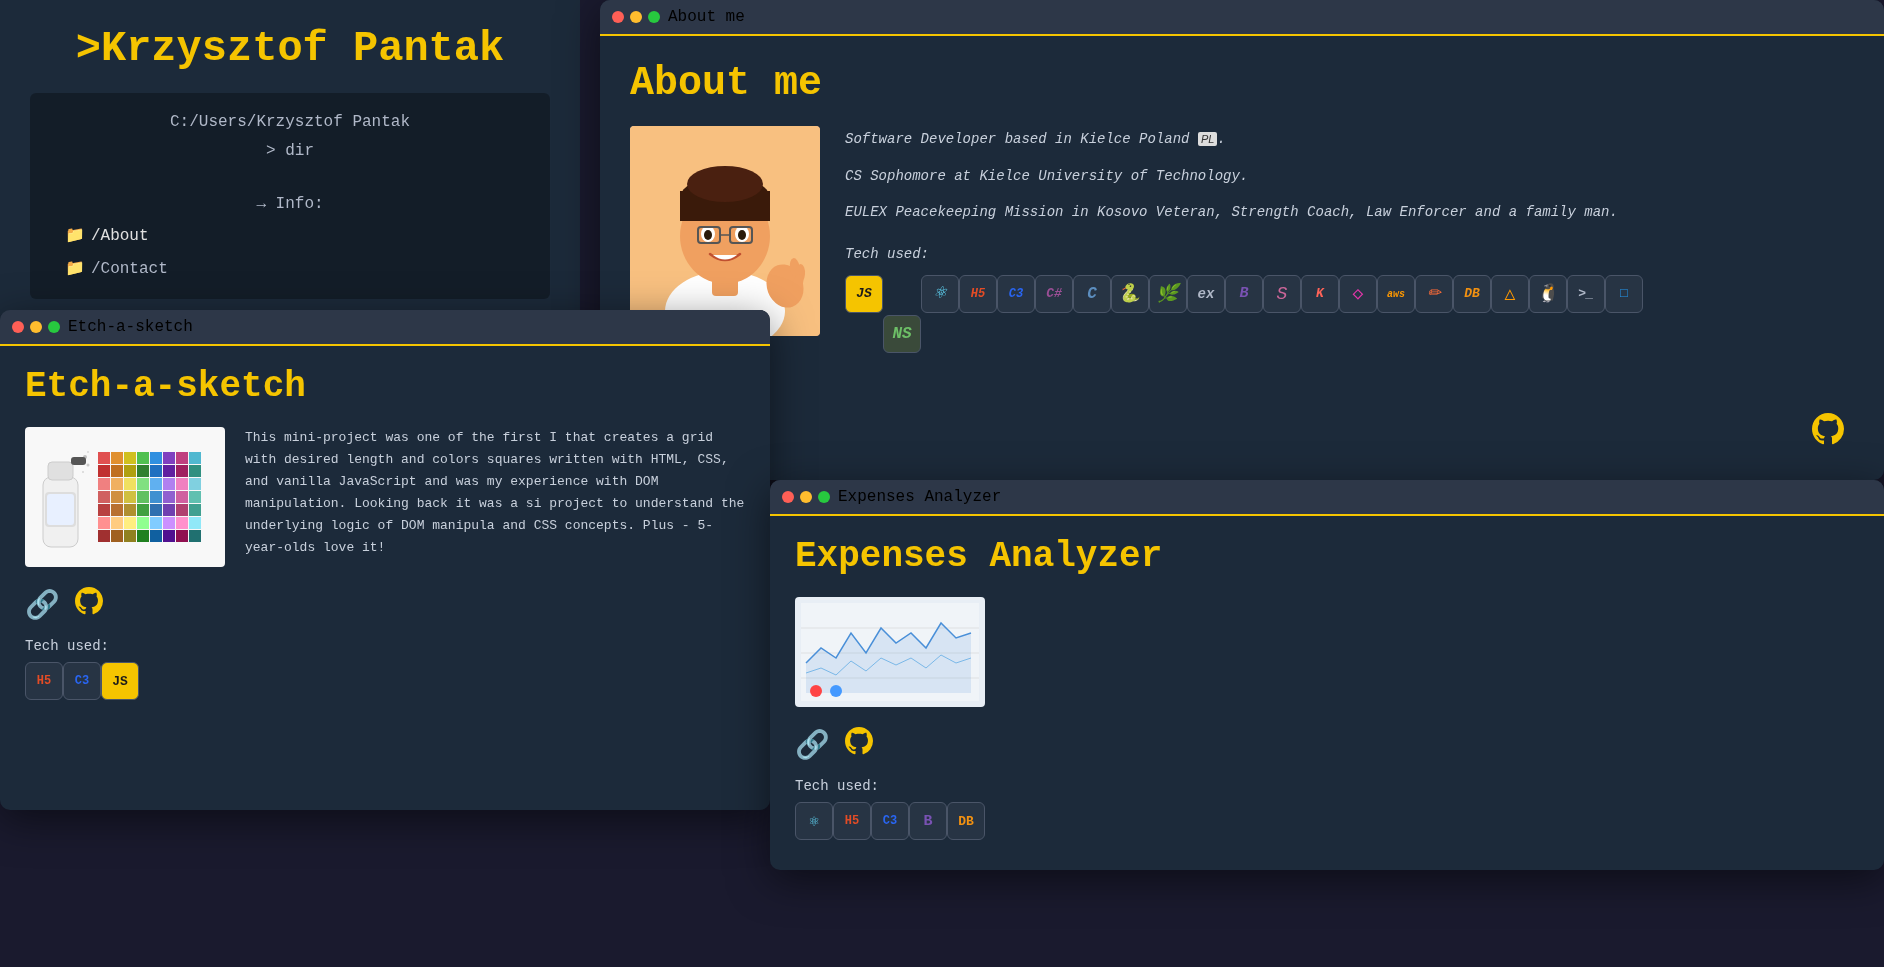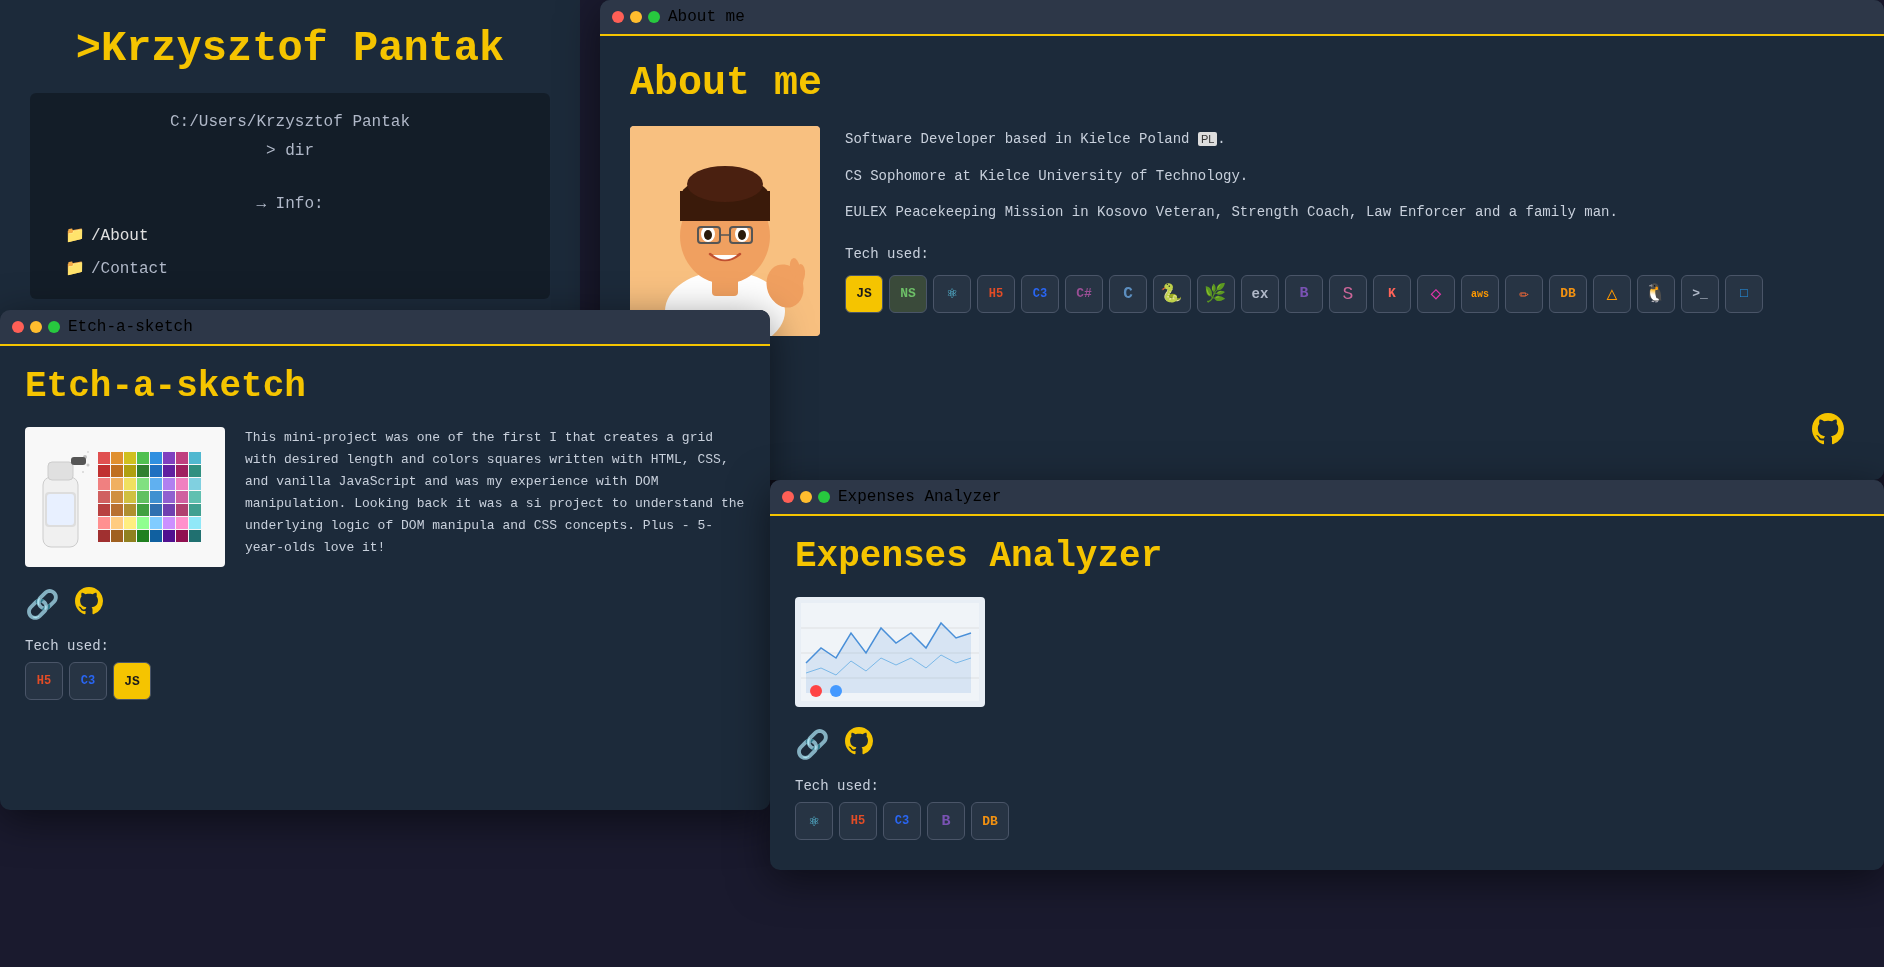--- a/index.html
+++ b/index.html
@@ -121,20 +121,21 @@
       align-items: center;
       justify-content: center;
       overflow: hidden;
     }
 
     .about-text {
       flex: 1;
       font-size: 14px;
       line-height: 1.9;
       color: #c8d0dc;
+      font-style: italic;
     }
 
     .about-text p { margin-bottom: 10px; }
 
     .flag-pl {
       font-size: 11px;
       background: #ddd;
       color: #333;
       padding: 1px 3px;
       border-radius: 2px;
@@ -147,21 +148,20 @@
 
     .tech-label {
       color: #c8d0dc;
       font-size: 14px;
       margin-bottom: 8px;
     }
 
     .tech-icons {
       display: flex;
       flex-wrap: wrap;
-      gap: 6px;
     }
 
     .tech-icon {
       width: 38px;
       height: 38px;
       border: 1.5px solid #4a5568;
       border-radius: 6px;
       display: flex;
       align-items: center;
       justify-content: center;
@@ -356,21 +356,21 @@
           <span class="flag-pl">PL</span>.
         </p>
         <p>CS Sophomore at Kielce University of Technology.</p>
         <p>EULEX Peacekeeping Mission in Kosovo Veteran, Strength Coach, Law Enforcer and a family man.</p>
         <div class="tech-section">
           <div class="tech-label">Tech used:</div>
           <div class="tech-icons">
 
             <div class="tech-icon" style="background:#f5c400; color:#1a1a1a; font-weight:bold; font-size:13px;">JS</div>
 
-            <div class="tech-icon" style="background:#3a4a3a; color:#6dbf67; font-size:13px; font-weight:bold;">NS</div>
+            <div class="tech-icon" style="background:#3a4a3a; color:#6dbf67; font-size:16px; font-weight:bold;margin-top:40px;">NS</div>
 
             <div class="tech-icon" style="color:#61dafb;">⚛</div>
 
             <div class="tech-icon" style="color:#e34c26; font-weight:bold; font-size:12px;">H5</div>
 
             <div class="tech-icon" style="color:#2965f1; font-weight:bold; font-size:12px;">C3</div>
 
             <div class="tech-icon" style="color:#9b4f96; font-weight:bold; font-size:13px;">C#</div>
 
             <div class="tech-icon" style="color:#5c8ebf; font-weight:bold; font-size:16px;">C</div>

